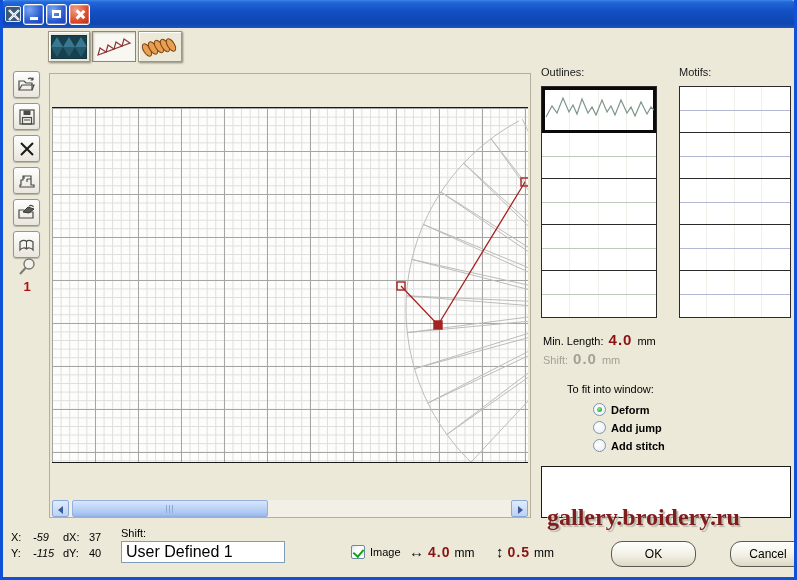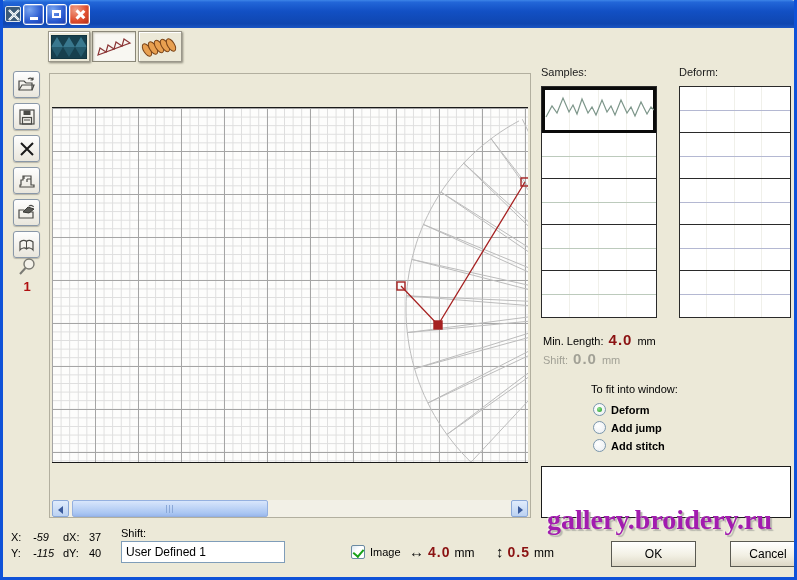--- a/index.html
+++ b/index.html
@@ -82,51 +82,51 @@
   .sample-row.selected::after { background:transparent; }
   .sample-row svg { position:absolute; left:2px; top:3px; }
   
   .param-row { position:absolute; display:flex; align-items:baseline; gap:5px; }
   .param-label { font-size:11px; }
   .param-value { font-size:15px; font-weight:bold; color:#8b1212; letter-spacing:1px; }
   .param-unit { font-size:11px; }
   .param-row.disabled .param-label,.param-row.disabled .param-unit { color:#a2a196; }
   .param-row.disabled .param-value { color:#a2a196; }
   
-  .fit-label { position:absolute; left:588px; top:383px; }
+  .fit-label { position:absolute; left:564px; top:383px; }
   .radio-row { position:absolute; left:590px; display:flex; align-items:center; gap:5px;font-weight:bold; }
   .radio { width:13px; height:13px; border-radius:50%; border:1px solid #7a96ac;
     background:radial-gradient(circle at 35% 35%, #ffffff, #e8ecf0); position:relative; }
   .radio.selected::after { content:""; position:absolute; left:3px; top:3px; width:5px; height:5px;
     border-radius:50%; background:radial-gradient(circle at 35% 35%, #8fe08f, #1e9a1e); }
   
   .preview-box { position:absolute; left:538px; top:466px; width:250px; height:52px;
     background:#fff; border:1px solid #1a1a1a; }
   .watermark { position:absolute; left:544px; top:504px; font-family:"Liberation Serif", serif;
-    font-size:28px; font-weight:bold; color:#a21caf; z-index:5; white-space:nowrap;
+    font-size:24px; font-weight:bold; color:#7f1d1d; z-index:5; white-space:nowrap;
     text-shadow:2px 2px 1px #b8b8ae, -1px -1px 0 rgba(255,255,255,.5); }
   
   .coord { position:absolute; display:flex; font-size:11px; }
   .coord span { display:inline-block; }
   .c-l { width:22px; } .c-v { width:30px;font-style:italic; } .c-dl { width:26px; } .c-dv { width:24px; }
   .name-label { position:absolute; left:118px; top:527px; }
   .name-input { position:absolute; left:118px; top:541px; width:164px; height:22px;
     border:1px solid #7f9db9; background:#fff; font-family:"Liberation Sans",sans-serif;
-    font-size:12px; padding:2px 4px; }
+    font-size:16px; padding:2px 4px; }
   .check-row { position:absolute; left:300px; top:545px; display:flex; align-items:center; gap:5px;padding-left:48px; }
   .checkbox { width:14px; height:14px; border:1px solid #6a8aa2; border-radius:2px;
     background:linear-gradient(135deg,#dce8f0,#fff 40%); position:relative; }
   .checkbox.checked::after { content:""; position:absolute; left:3px; top:1px; width:5px; height:8px;
     border-right:2px solid #17a117; border-bottom:2px solid #17a117; transform:rotate(40deg); }
   .dim-group { position:absolute; top:543px; display:flex; align-items:baseline; gap:4px; }
   .dim-arrow { font-size:15px; font-weight:bold; color:#111; }
   .dim-value { font-size:14px; font-weight:bold; color:#8b1212; letter-spacing:1px; }
   .dim-unit { font-size:12px; }
   
-  .xp-button { position:absolute; top:541px; height:26px; border:1px solid #5a5a52; border-radius:0;
+  .xp-button { position:absolute; top:541px; height:26px; border:1px solid #5a5a52; border-radius:11px;
     background:linear-gradient(to bottom,#ffffff,#f2f0e4 55%,#ddd8c6); font-size:12px;
     font-family:"Liberation Sans",sans-serif; display:flex; align-items:center; justify-content:center; }
   .icon-stroke { stroke:#4a4a46; fill:none; stroke-width:1.2; }
 </style>
 </head>
 <body>
 
 <div class="window">
 
   <div class="titlebar">
@@ -246,34 +246,34 @@
     </div>
     <div class="hscroll">
       <div class="scroll-arrow left"></div>
       <div class="scroll-track">
         <div class="scroll-thumb"></div>
       </div>
       <div class="scroll-arrow right"></div>
     </div>
   </div>
 
-  <div class="panel-label" style="left:538px;top:66px;">Samples:</div>
+  <div class="panel-label" style="left:538px;top:66px;">Outlines:</div>
   <div class="sample-list outlines" style="left:538px;top:86px;width:116px;">
     <div class="sample-row selected">
       <svg width="110" height="40">
         <polyline fill="none" stroke-width="1.2" points="2,27 8,16 13,23 19,8 25,22 29,15 33,24 38,9 44,23 48,17 52,25 58,10 63,22 67,16 71,25 77,10 83,23 87,17 91,26 97,12 103,24 107,17 110,20" stroke="#7d968a"></polyline>
       </svg>
     </div>
     <div class="sample-row"></div>
     <div class="sample-row"></div>
     <div class="sample-row"></div>
     <div class="sample-row"></div>
   </div>
 
-  <div class="panel-label" style="left:676px;top:66px;">Deform:</div>
+  <div class="panel-label" style="left:676px;top:66px;">Motifs:</div>
   <div class="sample-list motifs" style="left:676px;top:86px;width:112px;">
     <div class="sample-row"></div>
     <div class="sample-row"></div>
     <div class="sample-row"></div>
     <div class="sample-row"></div>
     <div class="sample-row"></div>
   </div>
 
   <div class="param-row" style="left:540px;top:331px;">
     <span class="param-label">Min. Length:</span>

